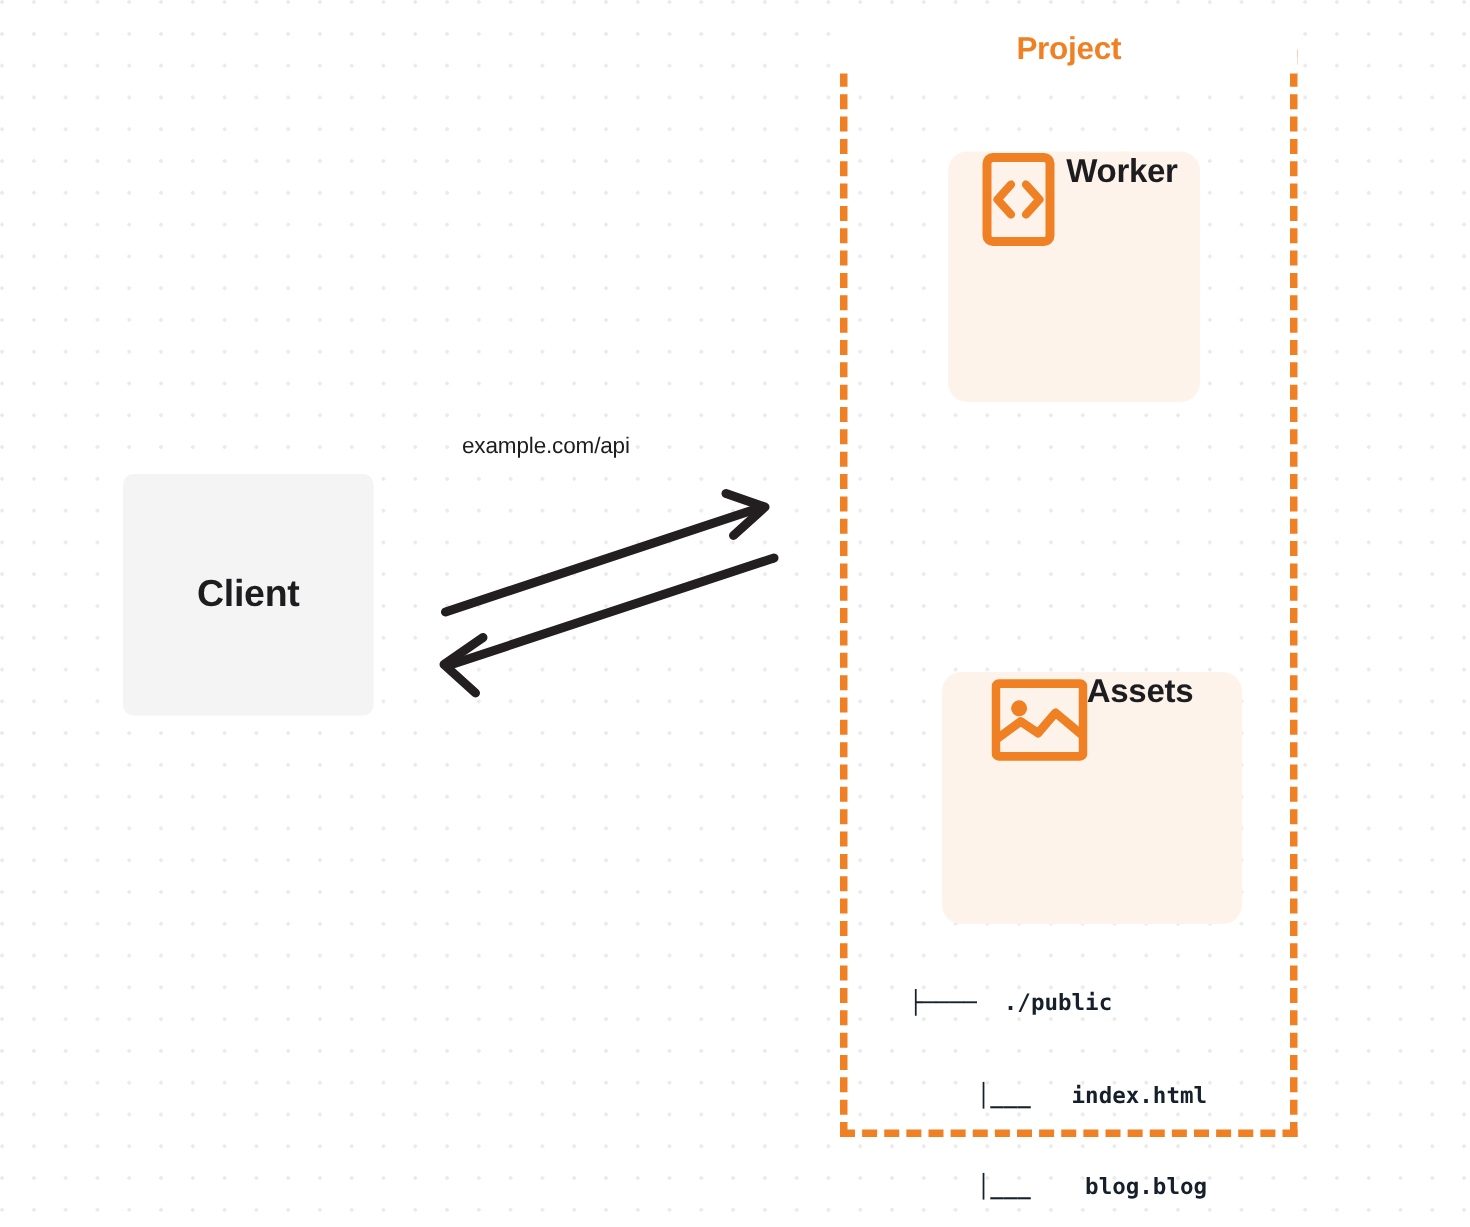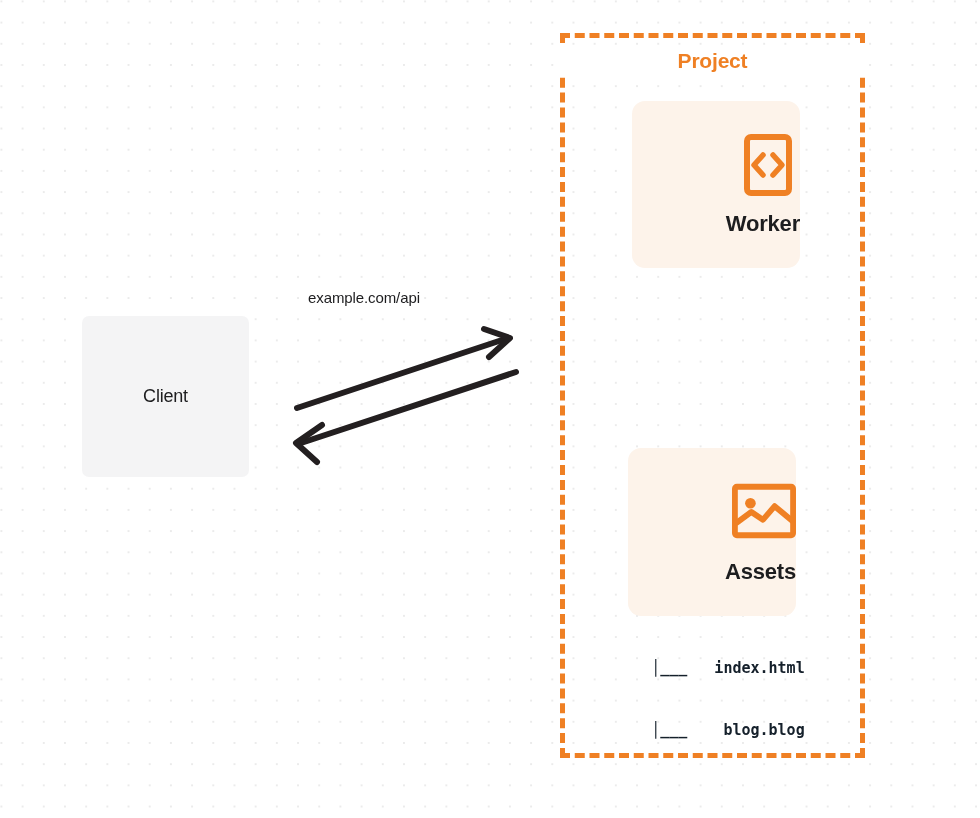--- a/index.html
+++ b/index.html
@@ -32,22 +32,22 @@
     top: 316px;
     width: 167px;
     height: 161px;
     background: #f4f4f5;
     border-radius: 7px;
     display: flex;
     align-items: center;
     justify-content: center;
   }
   .client-label {
-    font-size: 18px;
-    font-weight: 400;
+    font-size: 25px;
+    font-weight: 700;
     color: #1d1d1f;
     letter-spacing: -0.2px;
   }
 
   
   .project-container {
     position: absolute;
     left: 560px;
     top: 33px;
     width: 305px;
@@ -62,47 +62,46 @@
     top: 19px;
     width: 305px;
     text-align: center;
     font-size: 21px;
     font-weight: 700;
     color: #ef8024;
     letter-spacing: -0.2px;
     background: #ffffff;
     padding: 0 0 2px 0;
     line-height: 28px;
-    margin-top: 28px;
   }
   .project-title span {
     background: #ffffff;
     padding: 0 8px;
   }
 
   
   .card {
     position: absolute;
     background: #fdf3ea;
     border-radius: 13px;
     display: flex;
-    flex-direction: column;
-    align-items: flex-end;
+    flex-direction: row;
+    align-items: flex-start;
     justify-content: center;
   }
   .card-worker {
     left: 632px;
     top: 101px;
     width: 168px;
     height: 167px;
   }
   .card-assets {
     left: 628px;
     top: 448px;
-    width: 168px;
+    width: 200px;
     height: 168px;
   }
   .card-icon {
     width: 64px;
     height: 64px;
     display: flex;
     align-items: center;
     justify-content: center;
     margin-bottom: 14px;
   }
@@ -193,18 +192,19 @@
       <svg width="66" height="58" viewBox="0 0 66 58" xmlns="http://www.w3.org/2000/svg">
         <rect x="3" y="4" width="60" height="50" rx="2" ry="2" fill="none" stroke="#ef8024" stroke-width="6"></rect>
         <circle cx="19" cy="21" r="5.5" fill="#ef8024"></circle>
         <polyline points="5,41 20,30 32,38 44,24 62,39" fill="none" stroke="#ef8024" stroke-width="6" stroke-linecap="round" stroke-linejoin="round"></polyline>
       </svg>
     </div>
     <div class="card-label">Assets</div>
   </div>
 
   <div class="file-tree">
+    <span class="tree-row">├────  ./public</span>
     <span class="tree-row">     │___   index.html</span>
     <span class="tree-row">     │___    blog.blog</span>
     
   </div>
 
 </div>
 
 </body></html>

